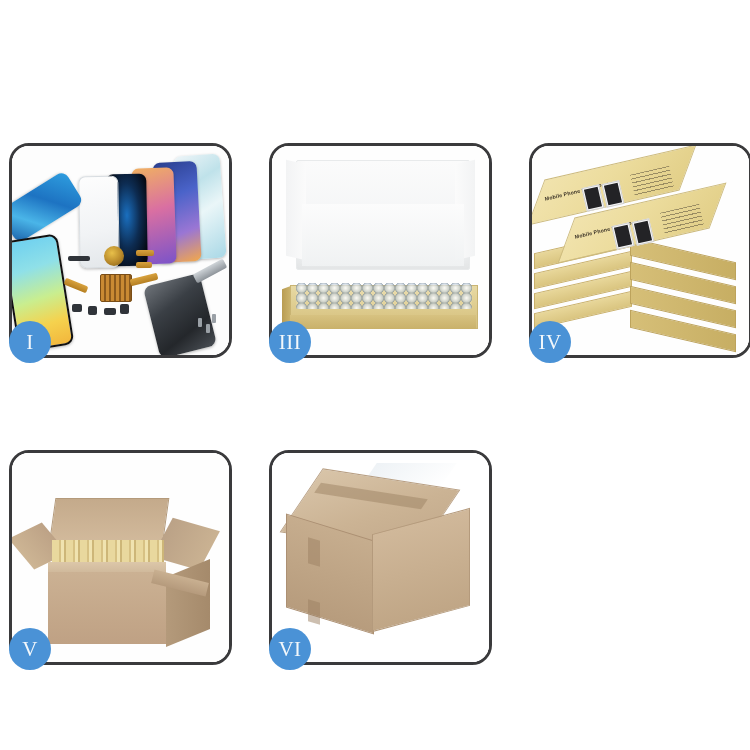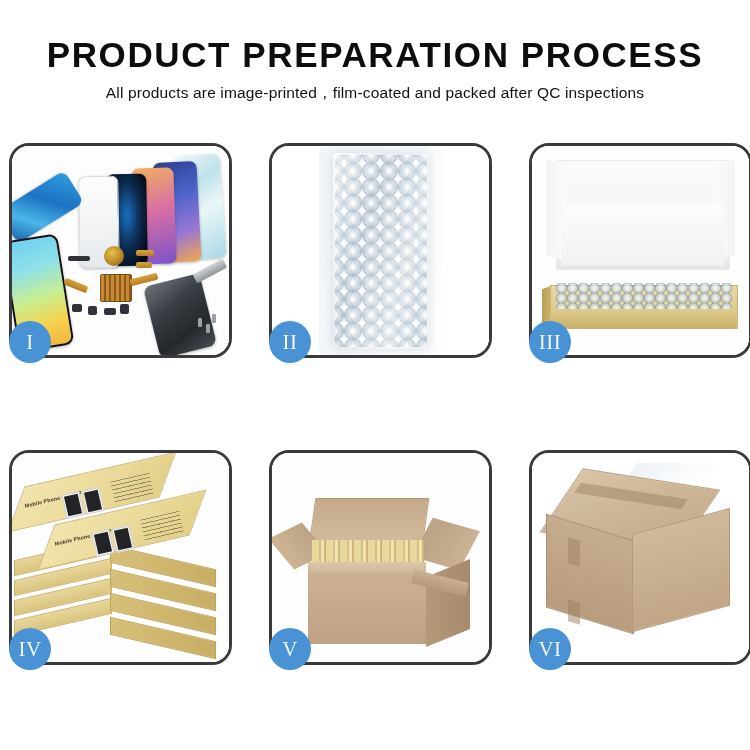--- a/index.html
+++ b/index.html
@@ -426,24 +426,20 @@
     left: 96px; top: 10px; width: 80px; height: 26px;
     background: linear-gradient(120deg, rgba(235,240,244,.85), rgba(255,255,255,0));
     transform: skewX(-34deg);
   }
 </style>
 </head>
 <body>
 
 <div class="page">
 
-  <div class="header">
-    <div class="title">PRODUCT PREPARATION PROCESS</div>
-    <div class="subtitle">All products are image-printed，film-coated and packed after QC inspections</div>
-  </div>
 
   <div class="grid">
 
     <div class="panel">
       <div class="panel-clip">
         <div class="scene1">
           <div class="ph ph-a"></div>
           <div class="ph ph-b"></div>
           <div class="ph ph-c"></div>
           <div class="ph ph-d"></div>
@@ -464,32 +460,20 @@
           <div class="part-ribbon" style="left:124px; top:116px; width:16px; height:6px;"></div>
           <div class="screw" style="left:186px; top:172px;"></div>
           <div class="screw" style="left:194px; top:178px;"></div>
           <div class="screw" style="left:200px; top:168px;"></div>
           <div class="tweezer"></div>
         </div>
       </div>
       <div class="badge">I</div>
     </div>
 
-    <div class="panel">
-      <div class="panel-clip">
-        <div class="scene2">
-          <div class="wrap-edge"></div>
-          <div class="bubble-sheet">
-            <div class="bubbles"></div>
-            <div class="bubble-glow"></div>
-          </div>
-        </div>
-      </div>
-      <div class="badge">II</div>
-    </div>
 
     <div class="panel">
       <div class="panel-clip">
         <div class="scene3">
           <div class="w-lid"></div>
           <div class="w-lid-flapL"></div>
           <div class="w-lid-flapR"></div>
           <div class="foam"></div>
           <div class="k-tray-side"></div>
           <div class="k-tray"></div>

